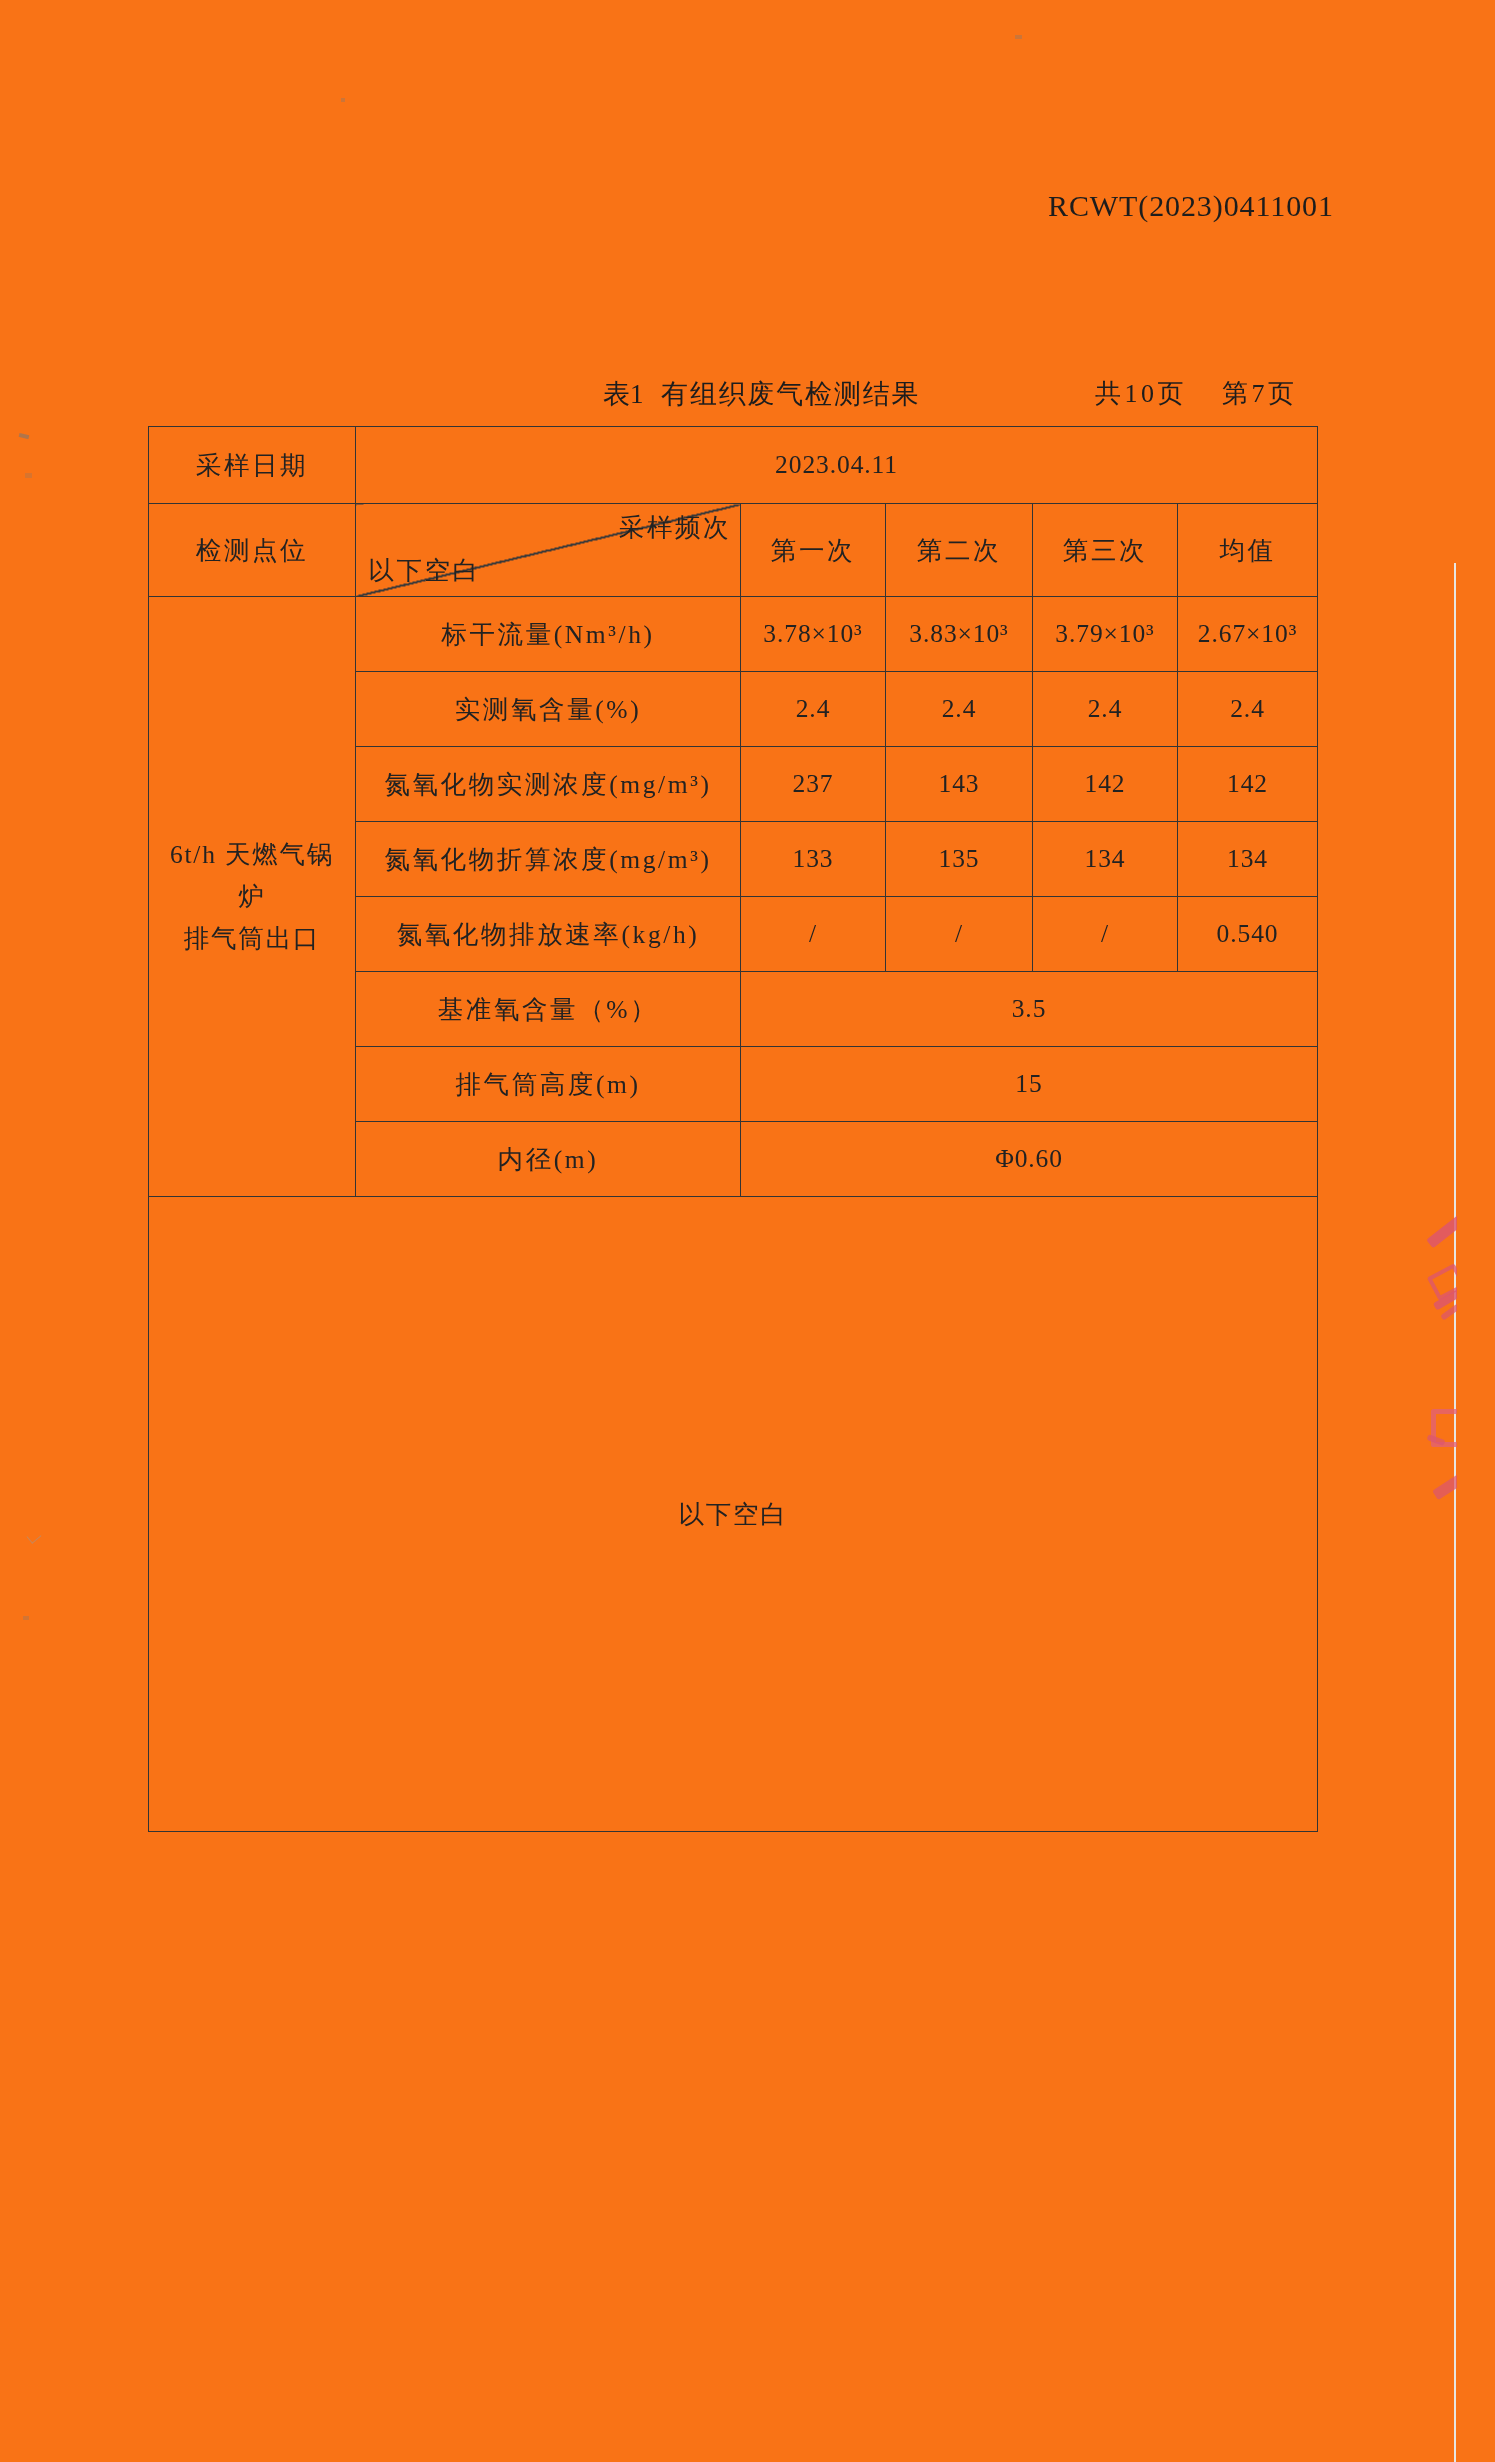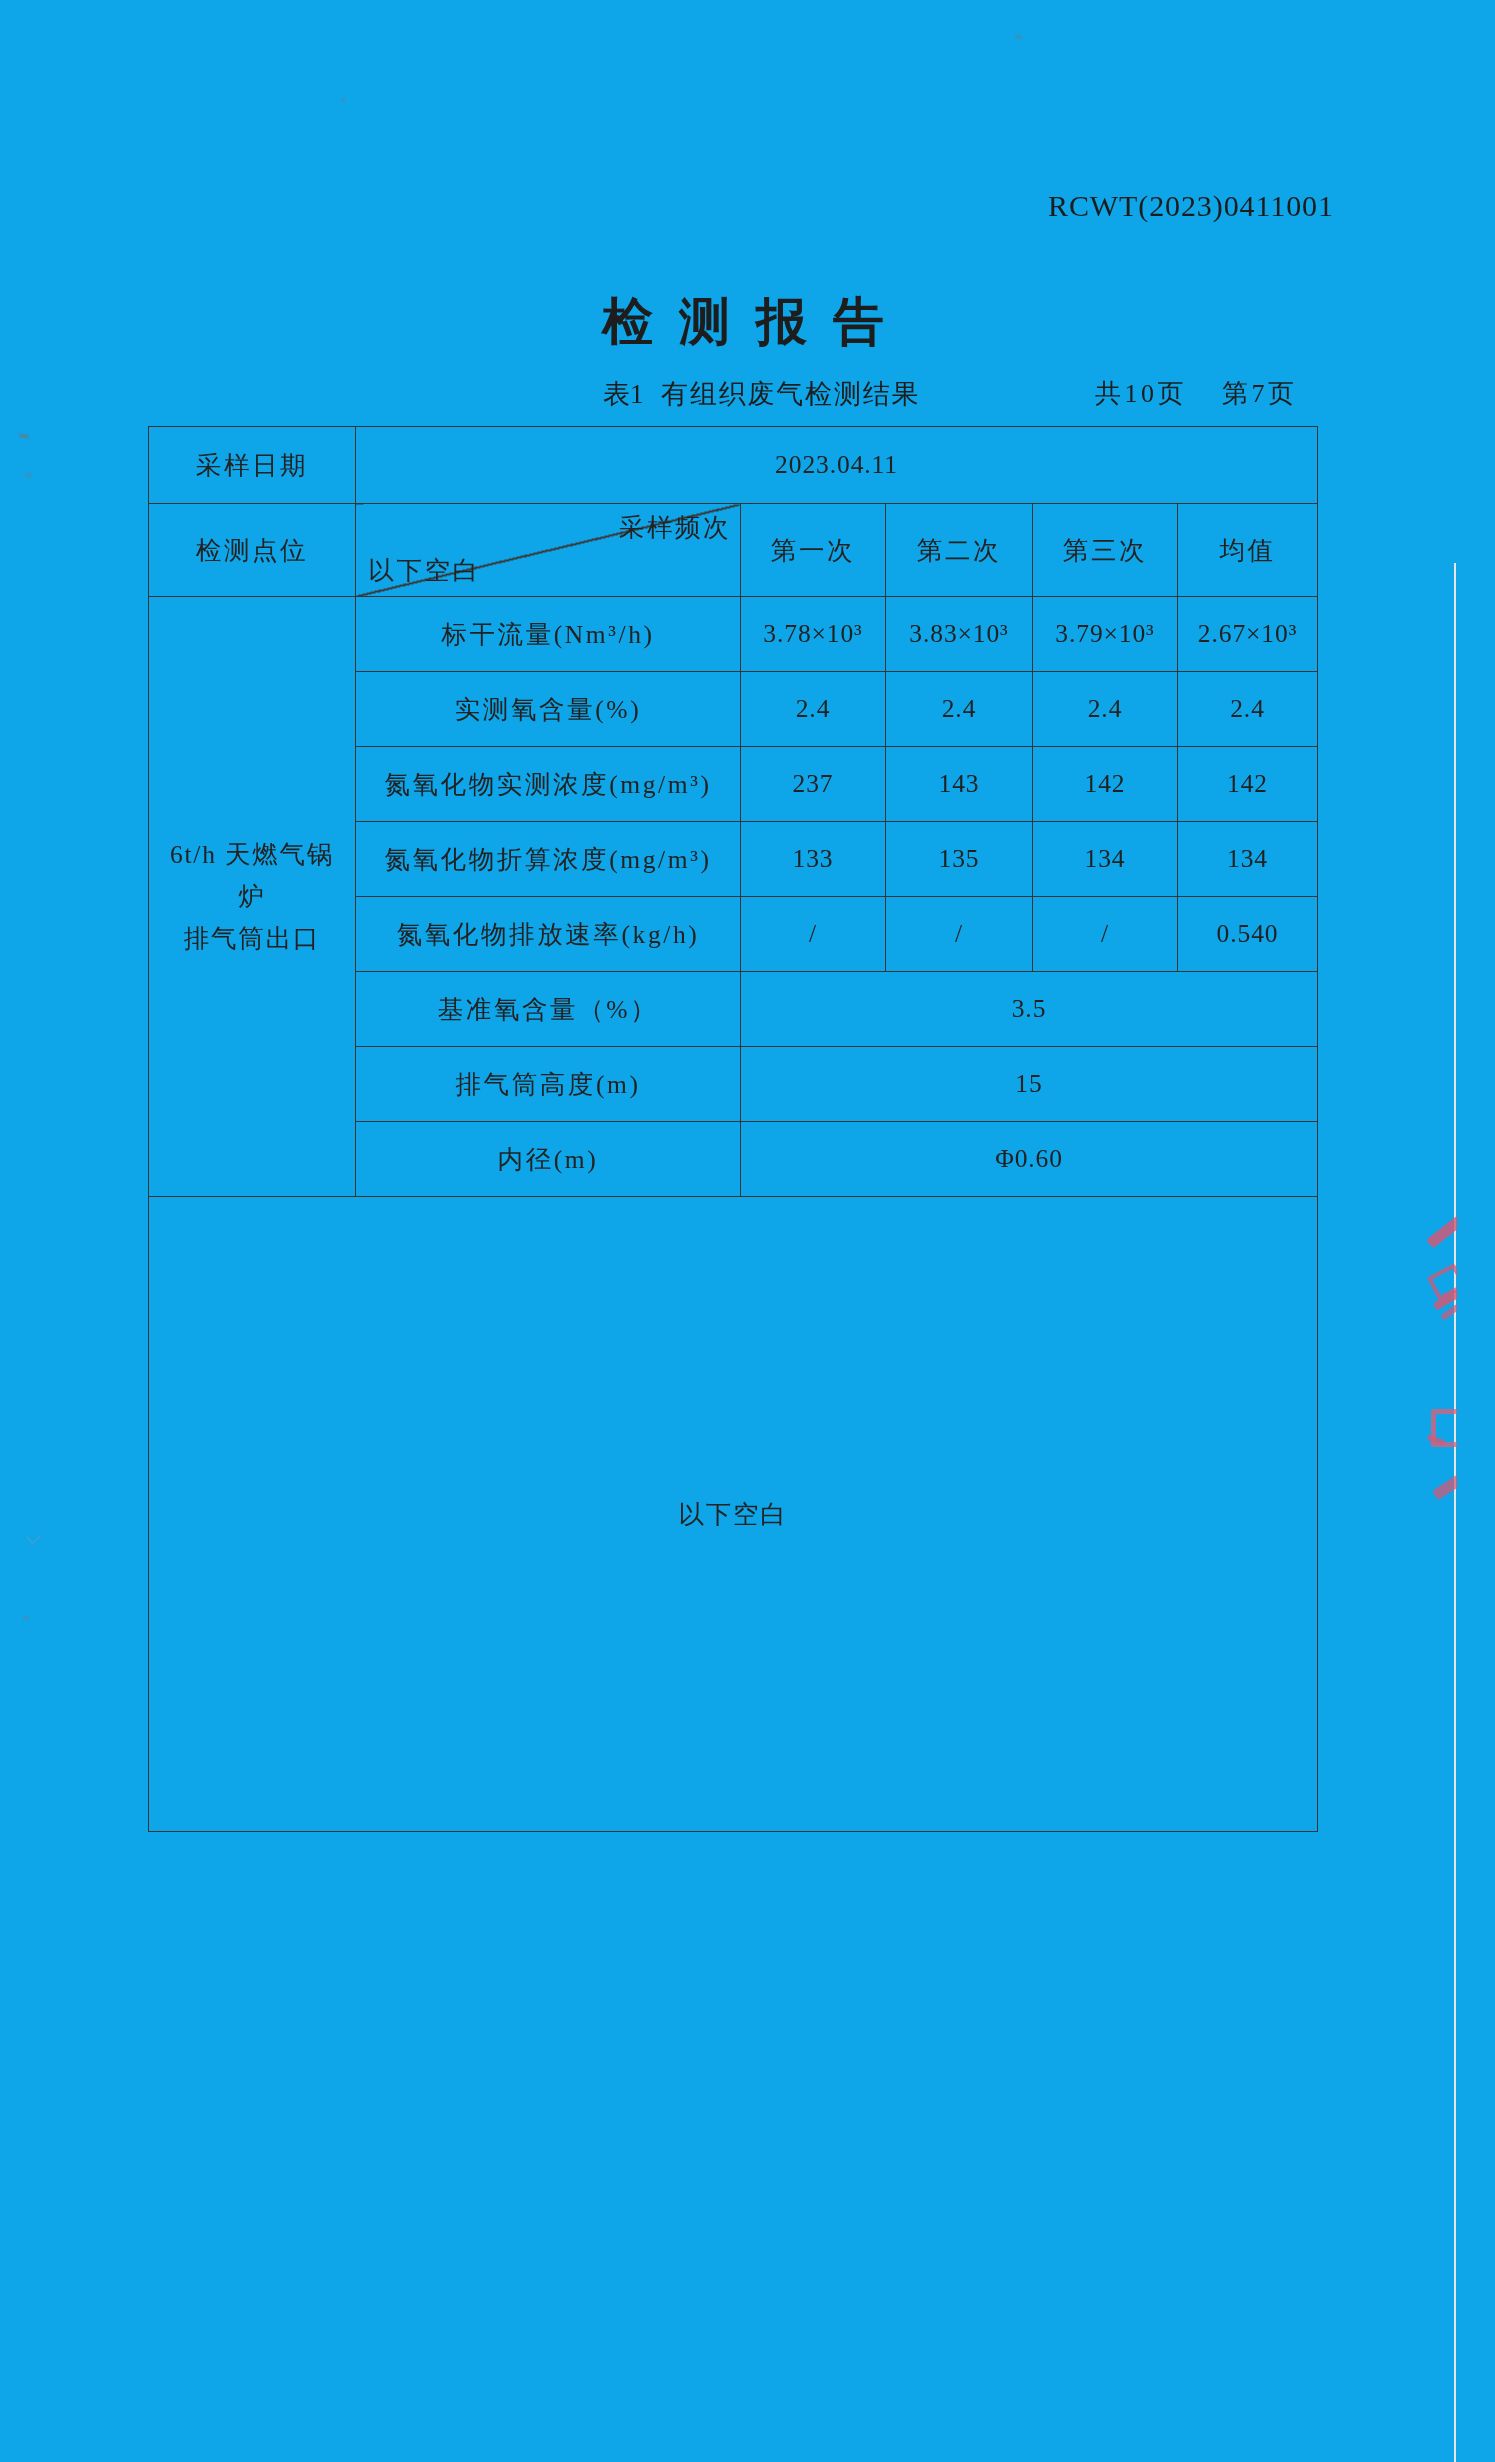--- a/index.html
+++ b/index.html
@@ -3,21 +3,21 @@
 <meta charset="utf-8">
 <style>
   html,body { margin:0; padding:0; }
   body {
     width:1495px; height:2462px;
     background:#ffffff;
     font-family:"Liberation Serif","DejaVu Serif",serif;
   }
   .page {
     position:relative; width:1495px; height:2462px;
-    background:#0ea5e9; color:#1d1d1d; overflow:hidden;
+    background:#f97316; color:#1d1d1d; overflow:hidden;
   }
 
   
   .report-no {
     position:absolute; left:1048px; top:189px;
     font-size:30px; letter-spacing:0.9px; white-space:nowrap;
   }
   .company {
     position:absolute; left:529px; top:237px;
     font-size:33px; letter-spacing:0.9px; white-space:nowrap;
@@ -94,21 +94,20 @@
   .sp4 { left:23px;  top:1616px; width:6.2px;  height:4.4px; opacity:.3; }
   .sp5 { left:1015px;top:35px;   width:7px;  height:4.4px; opacity:.35; }
   .sp6 { left:341px; top:98px;  width:4.4px;  height:3.5px; opacity:.35; }
 </style>
 </head>
 <body>
 
 <div class="page">
 
   <div class="report-no">RCWT(2023)0411001</div>
-  <div class="doc-title">检测报告</div>
 
   <div class="caption-row">
     <span class="cap-num">表1</span><span class="cap-text">有组织废气检测结果</span>
   </div>
   <div class="page-info">
     <span class="pg-total">共10页</span><span class="pg-cur">第7页</span>
   </div>
 
   <table class="report">
     <colgroup>

